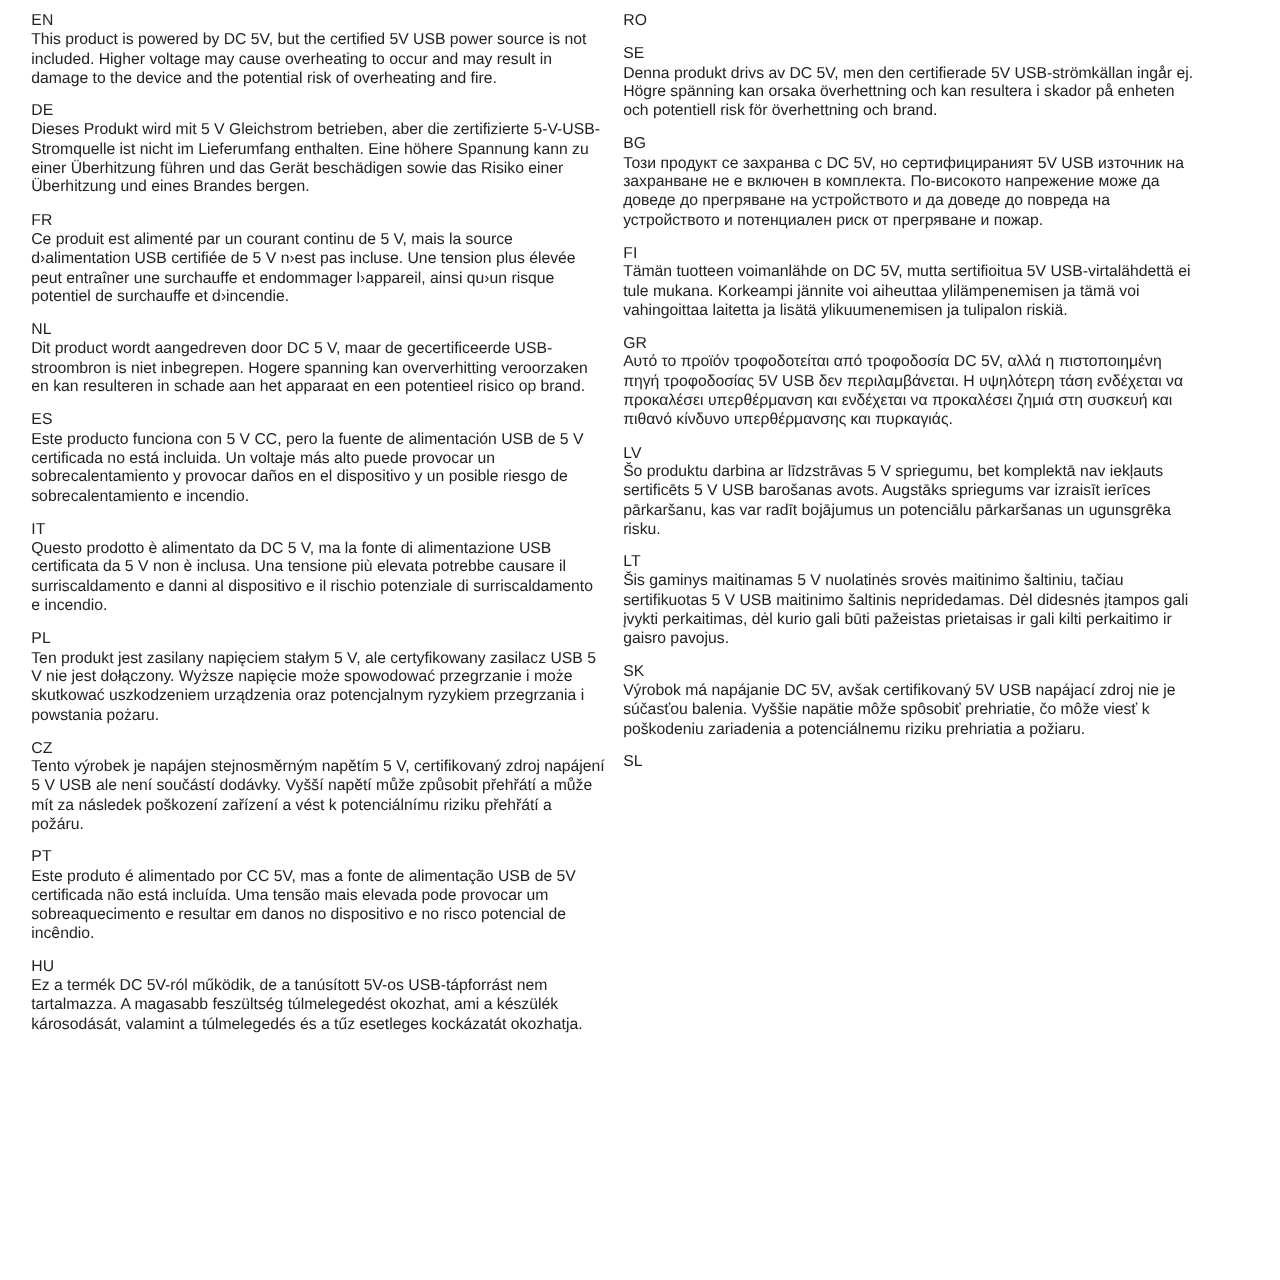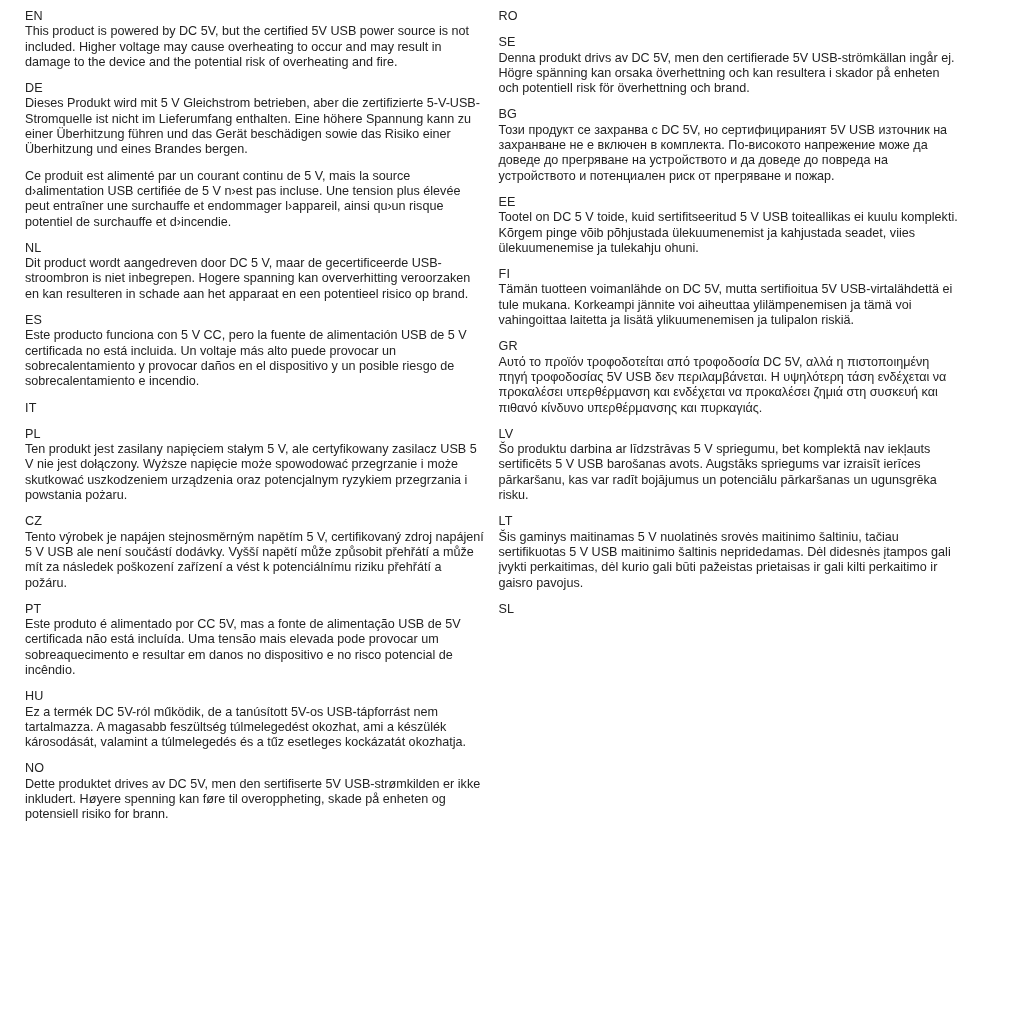--- a/index.html
+++ b/index.html
@@ -43,85 +43,83 @@
   <div class="column">
     <section class="lang-section">
       <h2 class="lang-code">EN</h2>
       <p class="lang-text">This product is powered by DC 5V, but the certified 5V USB power source is not included. Higher voltage may cause overheating to occur and may result in damage to the device and the potential risk of overheating and fire.</p>
     </section>
     <section class="lang-section">
       <h2 class="lang-code">DE</h2>
       <p class="lang-text">Dieses Produkt wird mit 5 V Gleichstrom betrieben, aber die zertifizierte 5-V-USB-Stromquelle ist nicht im Lieferumfang enthalten. Eine höhere Spannung kann zu einer Überhitzung führen und das Gerät beschädigen sowie das Risiko einer Überhitzung und eines Brandes bergen.</p>
     </section>
     <section class="lang-section">
+      <h2 class="lang-code">FR</h2>
       <p class="lang-text">Ce produit est alimenté par un courant continu de 5 V, mais la source d›alimentation USB certifiée de 5 V n›est pas incluse. Une tension plus élevée peut entraîner une surchauffe et endommager l›appareil, ainsi qu›un risque potentiel de surchauffe et d›incendie.</p>
     </section>
     <section class="lang-section">
       <h2 class="lang-code">NL</h2>
       <p class="lang-text">Dit product wordt aangedreven door DC 5 V, maar de gecertificeerde USB-stroombron is niet inbegrepen. Hogere spanning kan oververhitting veroorzaken en kan resulteren in schade aan het apparaat en een potentieel risico op brand.</p>
     </section>
     <section class="lang-section">
       <h2 class="lang-code">ES</h2>
       <p class="lang-text">Este producto funciona con 5 V CC, pero la fuente de alimentación USB de 5 V certificada no está incluida. Un voltaje más alto puede provocar un sobrecalentamiento y provocar daños en el dispositivo y un posible riesgo de sobrecalentamiento e incendio.</p>
     </section>
     <section class="lang-section">
       <h2 class="lang-code">IT</h2>
+      <p class="lang-text">Questo prodotto è alimentato da DC 5 V, ma la fonte di alimentazione USB certificata da 5 V non è inclusa. Una tensione più elevata potrebbe causare il surriscaldamento e danni al dispositivo e il rischio potenziale di surriscaldamento e incendio.</p>
     </section>
     <section class="lang-section">
       <h2 class="lang-code">PL</h2>
       <p class="lang-text">Ten produkt jest zasilany napięciem stałym 5 V, ale certyfikowany zasilacz USB 5 V nie jest dołączony. Wyższe napięcie może spowodować przegrzanie i może skutkować uszkodzeniem urządzenia oraz potencjalnym ryzykiem przegrzania i powstania pożaru.</p>
     </section>
     <section class="lang-section">
       <h2 class="lang-code">CZ</h2>
       <p class="lang-text">Tento výrobek je napájen stejnosměrným napětím 5 V, certifikovaný zdroj napájení 5 V USB ale není součástí dodávky. Vyšší napětí může způsobit přehřátí a může mít za následek poškození zařízení a vést k potenciálnímu riziku přehřátí a požáru.</p>
     </section>
     <section class="lang-section">
       <h2 class="lang-code">PT</h2>
       <p class="lang-text">Este produto é alimentado por CC 5V, mas a fonte de alimentação USB de 5V certificada não está incluída. Uma tensão mais elevada pode provocar um sobreaquecimento e resultar em danos no dispositivo e no risco potencial de incêndio.</p>
     </section>
     <section class="lang-section">
       <h2 class="lang-code">HU</h2>
       <p class="lang-text">Ez a termék DC 5V-ról működik, de a tanúsított 5V-os USB-tápforrást nem tartalmazza. A magasabb feszültség túlmelegedést okozhat, ami a készülék károsodását, valamint a túlmelegedés és a tűz esetleges kockázatát okozhatja.</p>
     </section>
-    <section class="lang-section">
-      <h2 class="lang-code">NO</h2>
-      <p class="lang-text">Dette produktet drives av DC 5V, men den sertifiserte 5V USB-strømkilden er ikke inkludert. Høyere spenning kan føre til overoppheting, skade på enheten og potensiell risiko for brann.</p>
-    </section>
   </div>
 
   <div class="column">
     <section class="lang-section">
       <h2 class="lang-code">RO</h2>
     </section>
     <section class="lang-section">
       <h2 class="lang-code">SE</h2>
       <p class="lang-text">Denna produkt drivs av DC 5V, men den certifierade 5V USB-strömkällan ingår ej. Högre spänning kan orsaka överhettning och kan resultera i skador på enheten och potentiell risk för överhettning och brand.</p>
     </section>
     <section class="lang-section">
       <h2 class="lang-code">BG</h2>
       <p class="lang-text">Този продукт се захранва с DC 5V, но сертифицираният 5V USB източник на захранване не е включен в комплекта. По-високото напрежение може да доведе до прегряване на устройството и да доведе до повреда на устройството и потенциален риск от прегряване и пожар.</p>
-    </section>
-    <section class="lang-section">
-      <h2 class="lang-code">EE</h2>
-      <p class="lang-text">Tootel on DC 5 V toide, kuid sertifitseeritud 5 V USB toiteallikas ei kuulu komplekti. Kõrgem pinge võib põhjustada ülekuumenemist ja kahjustada seadet, viies ülekuumenemise ja tulekahju ohuni.</p>
     </section>
     <section class="lang-section">
       <h2 class="lang-code">FI</h2>
       <p class="lang-text">Tämän tuotteen voimanlähde on DC 5V, mutta sertifioitua 5V USB-virtalähdettä ei tule mukana. Korkeampi jännite voi aiheuttaa ylilämpenemisen ja tämä voi vahingoittaa laitetta ja lisätä ylikuumenemisen ja tulipalon riskiä.</p>
     </section>
     <section class="lang-section">
       <h2 class="lang-code">GR</h2>
       <p class="lang-text">Αυτό το προϊόν τροφοδοτείται από τροφοδοσία DC 5V, αλλά η πιστοποιημένη πηγή τροφοδοσίας 5V USB δεν περιλαμβάνεται. Η υψηλότερη τάση ενδέχεται να προκαλέσει υπερθέρμανση και ενδέχεται να προκαλέσει ζημιά στη συσκευή και πιθανό κίνδυνο υπερθέρμανσης και πυρκαγιάς.</p>
     </section>
     <section class="lang-section">
       <h2 class="lang-code">LV</h2>
       <p class="lang-text">Šo produktu darbina ar līdzstrāvas 5 V spriegumu, bet komplektā nav iekļauts sertificēts 5 V USB barošanas avots. Augstāks spriegums var izraisīt ierīces pārkaršanu, kas var radīt bojājumus un potenciālu pārkaršanas un ugunsgrēka risku.</p>
     </section>
     <section class="lang-section">
       <h2 class="lang-code">LT</h2>
       <p class="lang-text">Šis gaminys maitinamas 5 V nuolatinės srovės maitinimo šaltiniu, tačiau sertifikuotas 5 V USB maitinimo šaltinis nepridedamas. Dėl didesnės įtampos gali įvykti perkaitimas, dėl kurio gali būti pažeistas prietaisas ir gali kilti perkaitimo ir gaisro pavojus.</p>
     </section>
     <section class="lang-section">
+      <h2 class="lang-code">SK</h2>
+      <p class="lang-text">Výrobok má napájanie DC 5V, avšak certifikovaný 5V USB napájací zdroj nie je súčasťou balenia. Vyššie napätie môže spôsobiť prehriatie, čo môže viesť k poškodeniu zariadenia a potenciálnemu riziku prehriatia a požiaru.</p>
+    </section>
+    <section class="lang-section">
       <h2 class="lang-code">SL</h2>
     </section>
   </div>
 
 </div>
 
 </body></html>

